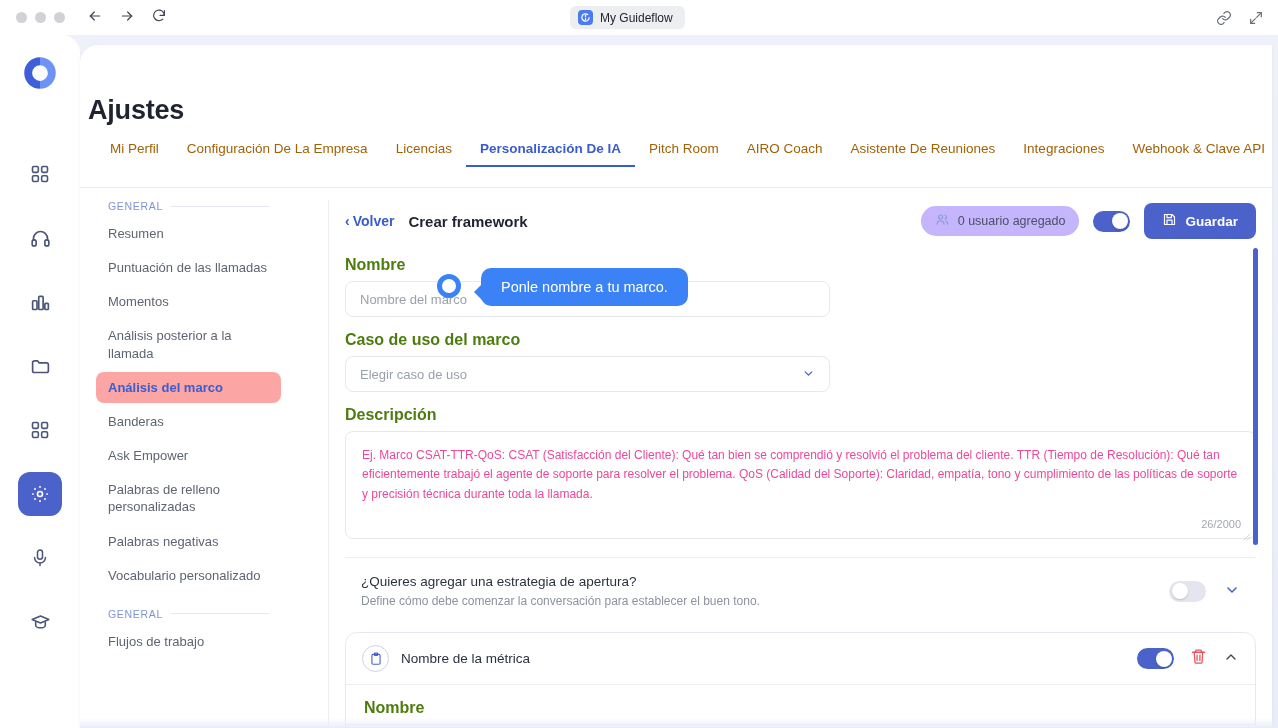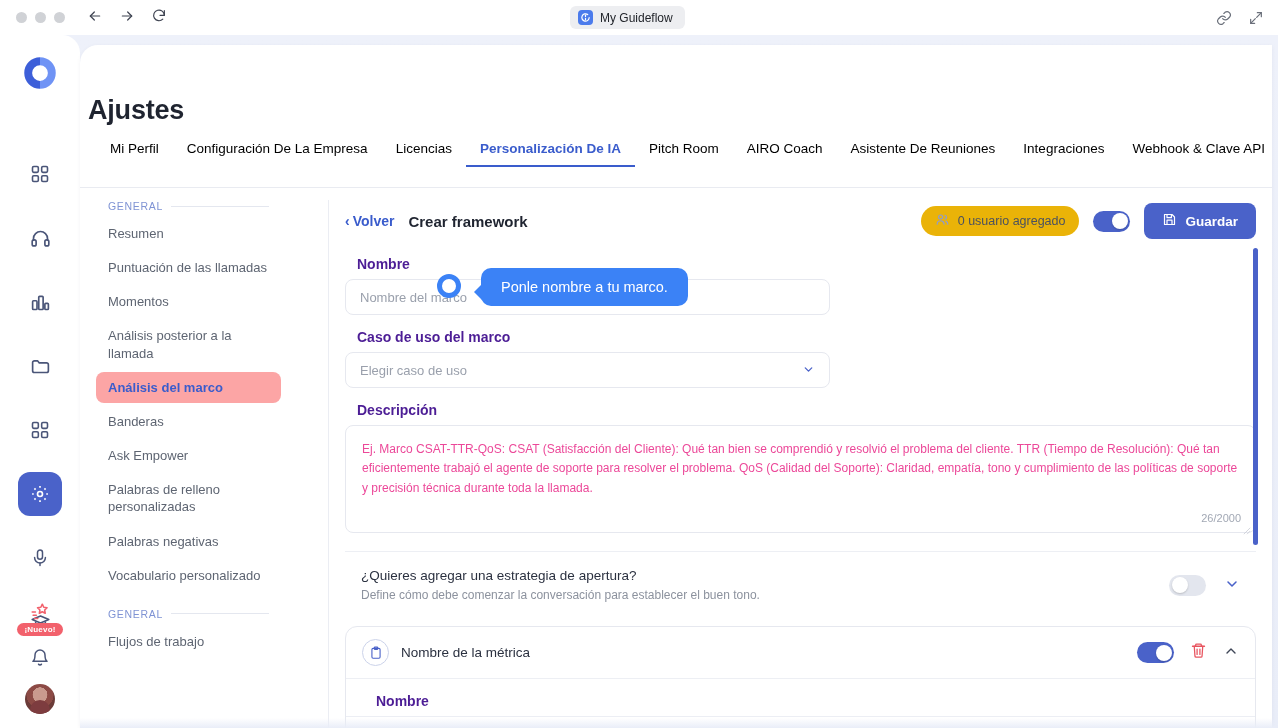--- a/index.html
+++ b/index.html
@@ -100,21 +100,21 @@
     position: absolute; left: 8px; top: 50px;
     font-size: 27px; font-weight: bold; color: #1f2430; letter-spacing: -.2px;
   }
 
   
   .tabs {
     position: absolute; left: 16px; top: 96px; right: 0;
     height: 35px; display: flex; align-items: flex-start; gap: 0;
   }
   .tab {
-    font-size: 13.5px; color: #000000; padding: 0 14px 11px 14px;
+    font-size: 13.5px; color: #a16207; padding: 0 14px 11px 14px;
     white-space: nowrap; position: relative;
   }
   .tab.active { color: #3a5ccc; font-weight: bold; }
   .tab.active::after {
     content: ""; position: absolute; left: 0; right: 0; bottom: 0;
     height: 2.5px; background: #3a5ccc;
   }
   .tabs-rule {
     position: absolute; left: 0; right: 0; top: 142px;
     height: 1px; background: #e9ebf1;
@@ -142,41 +142,41 @@
 
   
   .content { position: absolute; left: 265px; top: 155px; right: 16px; bottom: 0; }
 
   .content-head { display: flex; align-items: center; height: 42px; position: relative; }
   .back-link { font-size: 14px; color: #3a5ccc; font-weight: bold; display: flex; align-items: center; gap: 3px; }
   .crumb-title { font-size: 15px; font-weight: bold; color: #1f2430; margin-left: 14px; }
   .head-right { margin-left: auto; display: flex; align-items: center; gap: 14px; }
   .users-pill {
     display: flex; align-items: center; gap: 8px;
-    background: #eab308; border-radius: 16px; padding: 6px 14px;
+    background: #c4b5fd; border-radius: 16px; padding: 6px 14px;
     font-size: 12.5px; color: #4a5160;
   }
   .toggle {
     width: 37px; height: 21px; border-radius: 11px; position: relative;
     background: #e3e6ee; flex: none;
   }
   .toggle.on { background: #4a62c9; }
   .toggle .knob {
     position: absolute; top: 2.5px; left: 2.5px;
     width: 16px; height: 16px; border-radius: 50%; background: #fff;
     box-shadow: 0 1px 2px rgba(0,0,0,.18);
   }
   .toggle.on .knob { left: auto; right: 2.5px; }
   .btn-save {
     display: flex; align-items: center; gap: 8px;
     background: #4a62c9; color: #fff; font-size: 13.5px; font-weight: bold;
     padding: 9px 18px; border-radius: 8px; border: none;
   }
 
-  .form-label { font-size: 14px; font-weight: bold; color: #4c1d95; margin: 14px 12px 7px; }
+  .form-label { font-size: 16px; font-weight: bold; color: #4d7c0f; margin: 14px 0 7px; }
   .field {
     height: 36px; border: 1px solid #e6e8ef; border-radius: 8px;
     display: flex; align-items: center; padding: 0 14px;
     font-size: 13px; color: #9aa0ac; background: #fff;
   }
   .field.name-field { width: 485px; }
   .field.select-field { width: 485px; justify-content: space-between; }
   .chev { color: #4a62c9; font-size: 11px; }
 
   .textarea {
@@ -367,40 +367,20 @@
             <path d="M5.5 11.5a6.5 6.5 0 0 0 13 0"></path>
             <line x1="12" y1="18" x2="12" y2="21"></line>
           </svg>
       </span>
       <span class="rail-ico">
         <svg width="21" height="21" viewBox="0 0 24 24" fill="none" stroke="#4a5578" stroke-width="1.8" stroke-linejoin="round">
             <path d="M2.5 8.5L12 4.5l9.5 4-9.5 4z"></path>
             <path d="M6.5 10.8v4.2c0 1.6 2.5 3 5.5 3s5.5-1.4 5.5-3v-4.2"></path>
           </svg>
       </span>
-    </div>
-    <div class="rail-bottom">
-      <div class="newbadge-wrap">
-        <span>
-          <svg width="22" height="22" viewBox="0 0 24 24" fill="none" stroke="#f2616c" stroke-width="1.7" stroke-linecap="round" stroke-linejoin="round">
-              <path d="M14.5 3.5l1.6 3.3 3.6.5-2.6 2.5.6 3.6-3.2-1.7-3.2 1.7.6-3.6-2.6-2.5 3.6-.5z"></path>
-              <line x1="3.5" y1="12" x2="7" y2="12"></line>
-              <line x1="4.5" y1="15.5" x2="8" y2="15.5"></line>
-              <line x1="6" y1="19" x2="9.5" y2="19"></line>
-            </svg>
-        </span>
-        <span class="newbadge">¡Nuevo!</span>
-      </div>
-      <span>
-        <svg width="20" height="20" viewBox="0 0 24 24" fill="none" stroke="#4a5578" stroke-width="1.8" stroke-linecap="round" stroke-linejoin="round">
-            <path d="M18 8.5a6 6 0 1 0-12 0c0 6-2.5 7.5-2.5 7.5h17S18 14.5 18 8.5z"></path>
-            <path d="M10.3 19.5a2 2 0 0 0 3.4 0"></path>
-          </svg>
-      </span>
-      <span class="avatar"></span>
     </div>
   </div>
 
   <div class="card">
     <div class="page-title">Ajustes</div>
 
     <div class="tabs">
       <div class="tab">Mi Perfil</div>
       <div class="tab">Configuración De La Empresa</div>
       <div class="tab">Licencias</div>

